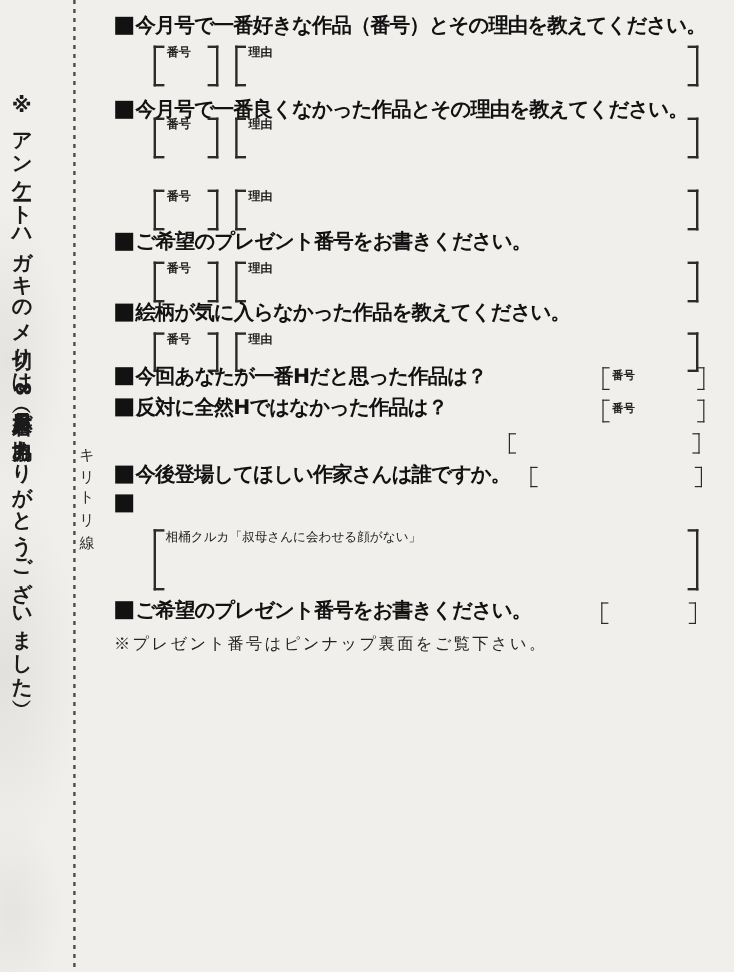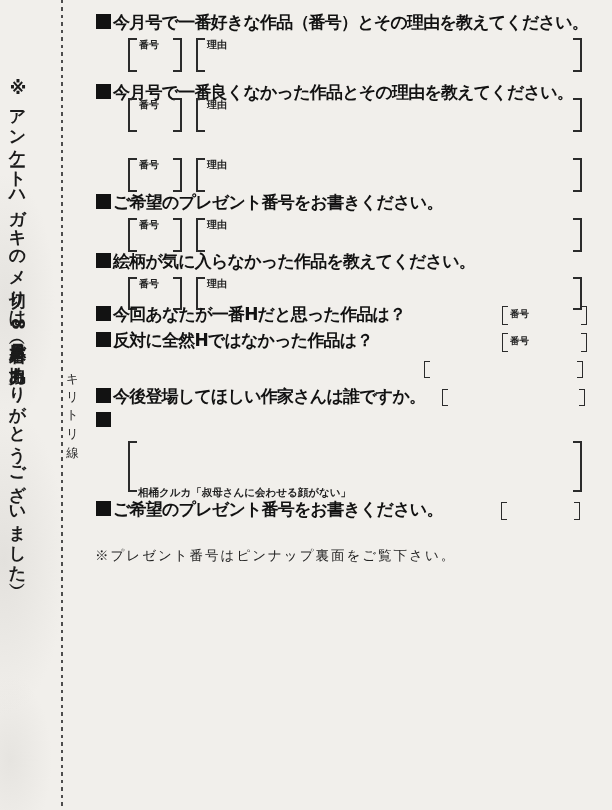--- a/index.html
+++ b/index.html
@@ -58,25 +58,25 @@
   .bbox::after  { right:0; border-right:2px solid #2b2b2b; }
   .flabel {
     position:absolute; top:1px; left:11px;
     font-size:10px; font-weight:bold; color:#222; line-height:1.1;
     white-space:nowrap;
   }
   .bbox.sm::before, .bbox.sm::after { width:5px; border-width:1.5px; }
   .bbox.sm::before { border-left-width:1.5px; }
   .bbox.sm::after  { border-right-width:1.5px; }
   .bbox.sm .flabel { font-size:9.5px; top:3px; left:8px; }
-  .bbox.big .flabel { font-size:10.5px; top:2px; left:10px; font-weight:bold;margin-top:44px; }
+  .bbox.big .flabel { font-size:10.5px; top:2px; left:10px; font-weight:normal; }
 
   
   .note {
-    position:absolute; left:95px; top:549px;
+    position:absolute; left:95px; top:531px;
     font-family:"DejaVu Serif","Liberation Serif",serif;
     font-size:13.5px; letter-spacing:2px; color:#242424; line-height:1;
     white-space:nowrap;
   }
 </style>
 </head>
 <body>
 
 <div class="page">
 

